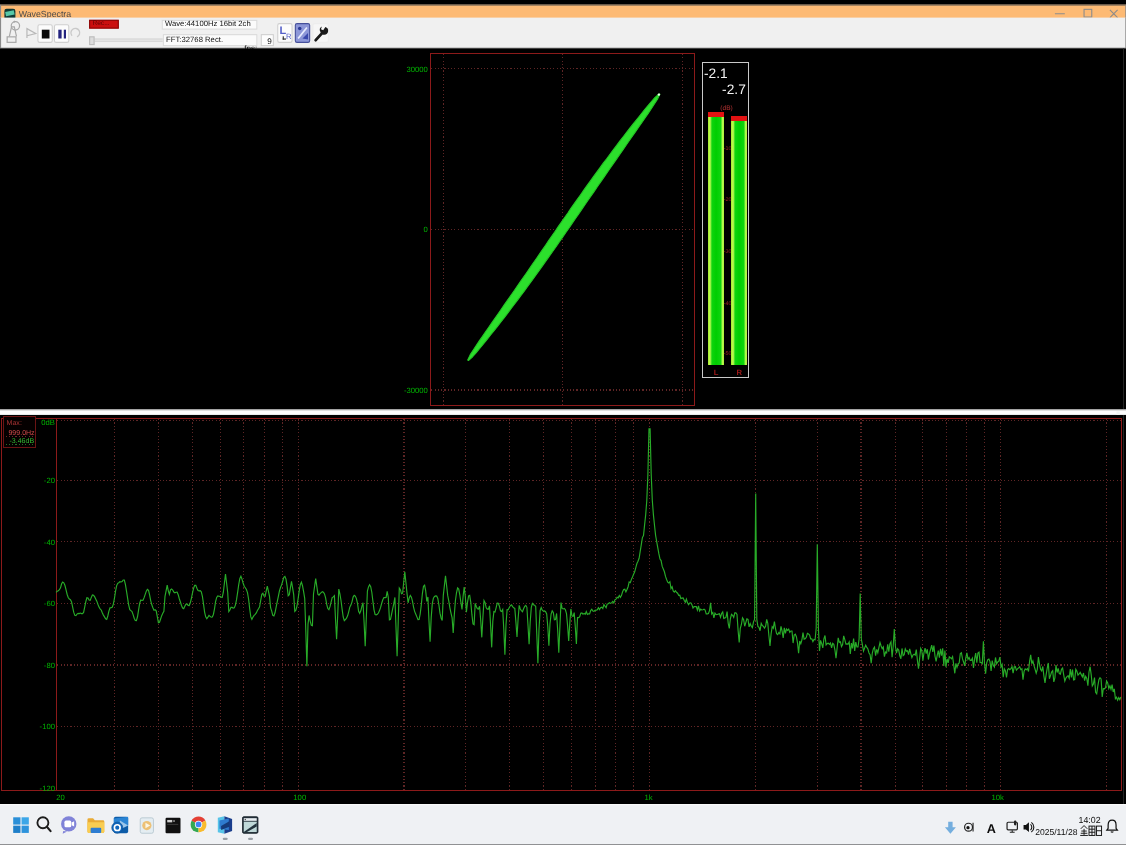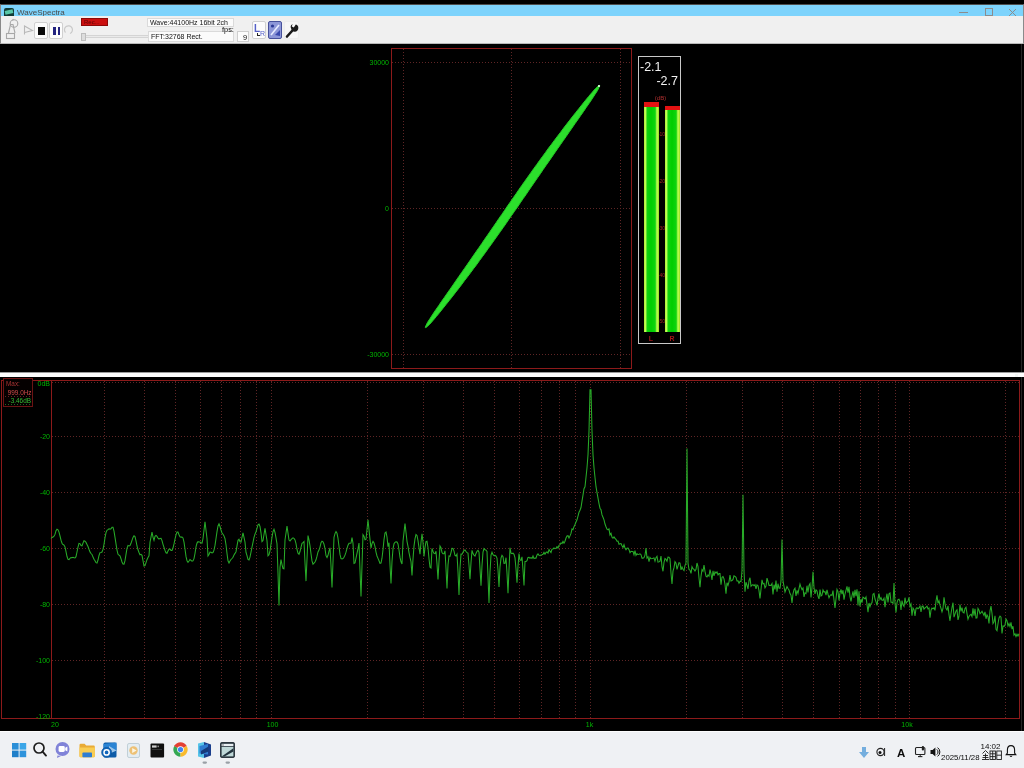--- a/index.html
+++ b/index.html
@@ -1,19 +1,19 @@
 <!DOCTYPE html>
 <html><head><meta charset="utf-8">
 <style>
 * { margin:0; padding:0; box-sizing:border-box; }
 html,body { width:1024px; height:768px; overflow:hidden; background:#000;
   font-family:"Liberation Sans", sans-serif; }
 #screen { position:relative; width:1024px; height:768px; }
 #titlebar { position:absolute; left:0; top:4px; width:1024px; height:16px;
-  background:#7dd3fc; border-top:1px solid #4d4d4d; border-left:1px solid #8a8a8a; border-right:1px solid #8a8a8a;}
+  background:#fdba74; border-top:1px solid #4d4d4d; border-left:1px solid #8a8a8a; border-right:1px solid #8a8a8a;}
 #titlebar .ticon { position:absolute; left:3px; top:3px; width:10px; height:10px;
   background:#123a35; border-radius:2px; }
 #titlebar .ticon i { position:absolute; left:1px; top:2px; width:8px; height:4px;
   background:#58c8a8; display:block; transform:rotate(-12deg); }
 #titlebar .ttext { position:absolute; left:16px; top:3px; font-size:8px; color:#4a4a4a; }
 #toolbar { position:absolute; left:0; top:16px; width:1024px; height:28px;
   background:#f0f0f0; border-bottom:1px solid #b9b9b9; border-left:1px solid #8a8a8a; border-right:1px solid #8a8a8a;}
 .tbtn { position:absolute; top:6px; width:14px; height:17px; background:#fcfcfc;
   border:1px solid #d0d0d0; border-radius:2px; }
 #sep { position:absolute; left:0; top:372px; width:1024px; height:6px; background:#fdfdfd;
@@ -63,21 +63,21 @@
    <div style="font-size:6px;color:#5c0404;line-height:7px;padding-left:2px;">Rec...</div>
  </div>
 
  <div style="position:absolute;left:80px;top:19px;width:130px;height:3px;background:#eaeaea;border:1px solid #d4d4d4;"></div>
  <div style="position:absolute;left:80px;top:17px;width:5px;height:8px;background:#dddddd;border:1px solid #bdbdbd;"></div>
 
  <div style="position:absolute;left:146px;top:2px;width:87px;height:9px;background:#fbfbfb;border:1px solid #dadada;"></div>
  <div style="position:absolute;left:147px;top:15px;width:86px;height:11px;background:#fbfbfb;border:1px solid #dadada;"></div>
  <div style="position:absolute;left:149px;top:3px;font-size:7px;color:#111;white-space:pre;letter-spacing:0;">Wave:44100Hz 16bit 2ch</div>
  <div style="position:absolute;left:150px;top:16.5px;font-size:7px;color:#111;white-space:pre;">FFT:32768 Rect.</div>
- <div style="position:absolute;left:221px;top:9px;font-size:7.4px;color:#111;">fps:</div>
+ <div style="position:absolute;left:221px;top:23px;font-size:7.4px;color:#111;">fps:</div>
  <div style="position:absolute;left:236px;top:15px;width:12px;height:11px;background:#fdfdfd;border:1px solid #cfcfcf;"></div>
  <div style="position:absolute;left:236px;top:16.5px;width:10px;font-size:7.4px;color:#111;text-align:right;">9</div>
 
  <div class="tbtn" style="left:251px;top:5px;width:14px;height:18px;">
    <div style="position:absolute;left:1px;top:1px;font-size:10px;font-weight:bold;color:#5560c8;">L</div>
    <div style="position:absolute;right:0px;bottom:1px;font-size:7px;color:#5560c8;">R</div>
         <div style="position:absolute;right:5px;bottom:2px;width:3px;height:3px;border-left:1px solid #222;border-bottom:1px solid #222;"></div>
  </div>
 
  <div class="tbtn" style="left:267px;top:5px;width:14px;height:18px;background:#8d97d8;border-color:#46509b;">

